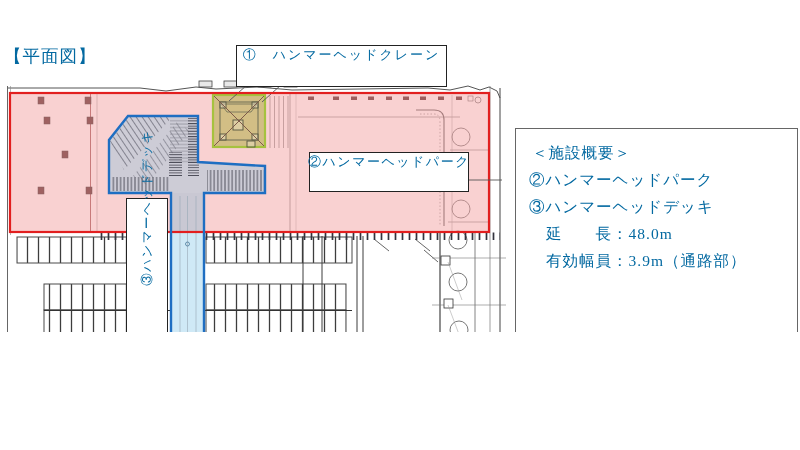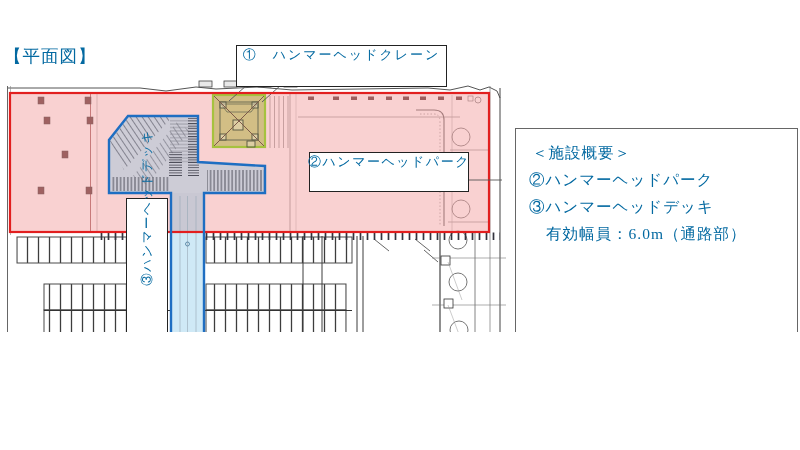--- a/index.html
+++ b/index.html
@@ -212,16 +212,17 @@
   </div>
 
   <div class="label-box label-deck">
     <span class="vtext">③ハンマーヘッドデッキ</span>
   </div>
 
   <div class="overview-box">
     <div class="line heading">＜施設概要＞</div>
     <div class="line">②ハンマーヘッドパーク</div>
     <div class="line">③ハンマーヘッドデッキ</div>
-    <div class="line indent">有効幅員：6.0m（通路部）</div>
+    <div class="line indent">延　　長：48.0m</div>
+    <div class="line indent">有効幅員：3.9m（通路部）</div>
   </div>
 
 </div>
 
 </body></html>

